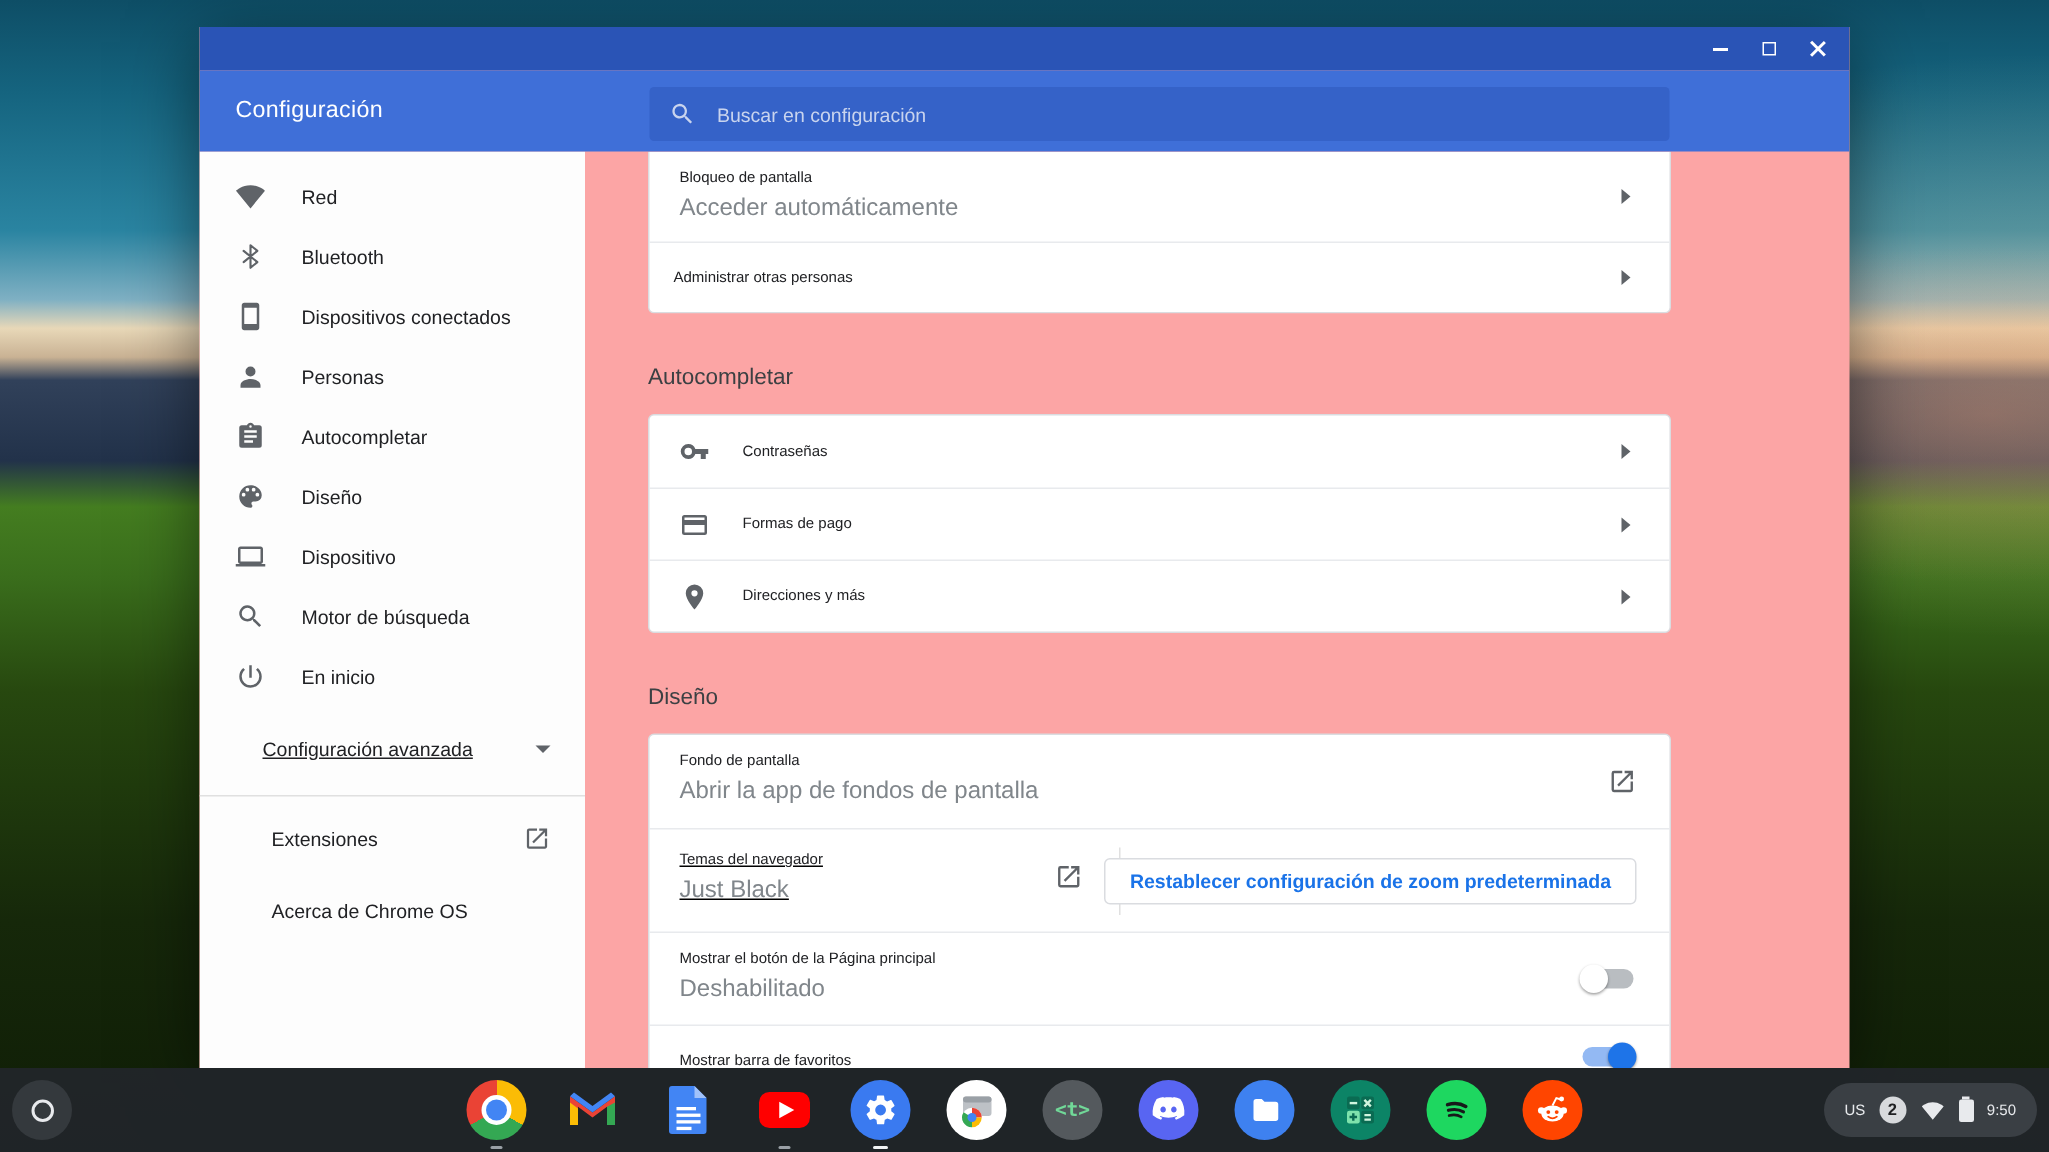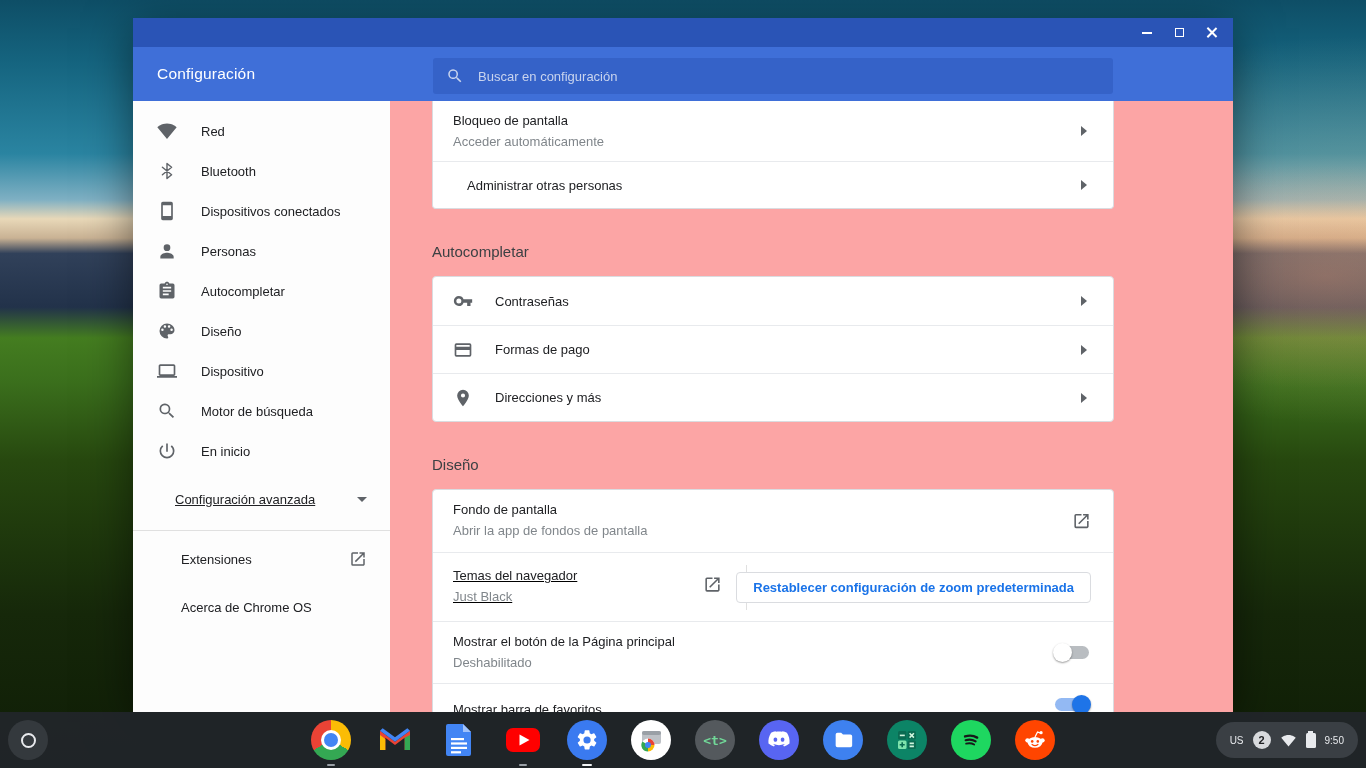--- a/index.html
+++ b/index.html
@@ -58,28 +58,28 @@
   .nav-ext { margin-top:8px; height:40px; display:flex; align-items:center; padding-left:24px;
     cursor:pointer; position:relative; }
   .nav-ext .ext-ic { position:absolute; left:216px; }
 
   
   .content { flex:1; padding:0 119px 0 42px; overflow:hidden; }
   .card { background:#fff; border:1px solid #dadce0; border-radius:4px; }
   .card.cut-top { border-top:none; border-radius:0 0 4px 4px; }
   .row { position:relative; }
   .row + .row { border-top:1px solid #e8eaed; }
-  .row-title { font-size:13px; color:#202124; }
-  .row-sub { font-size:13px; color:#80868b; margin-top:6px; }
+  .row-title { font-size:10px; color:#202124; }
+  .row-sub { font-size:16px; color:#80868b; margin-top:6px; }
   .tri-right { position:absolute; right:26px; top:50%; margin-top:-5px; width:0; height:0;
     border-top:5px solid transparent; border-bottom:5px solid transparent; border-left:6px solid #5f6368; }
   .section-title { margin:34px 0 16px 0; font-size:15px; color:#3c4043; }
 
   .r-pad2 { padding:12px 20px 0 20px; height:60px; }
-  .r-single { height:47px; display:flex; align-items:center; padding:0 34px; }
+  .r-single { height:47px; display:flex; align-items:center; padding:0 16px; }
   .r-icon { height:48px; display:flex; align-items:center; padding:0 20px; }
   .r-icon .row-title { margin-left:22px; }
 
   .card3 .r1 { height:62px; padding:12px 20px 0 20px; }
   .card3 .r2 { height:69px; padding:15px 20px 0 20px;text-decoration:underline; }
   .card3 .r3 { height:62px; padding:12px 20px 0 20px; }
   .card3 .r4 { height:60px; padding:18px 20px 0 20px; }
 
   .ext-abs { position:absolute; right:22px; top:50%; transform:translateY(-50%); }
   .ext-theme { position:absolute; left:270px; top:22px; }

